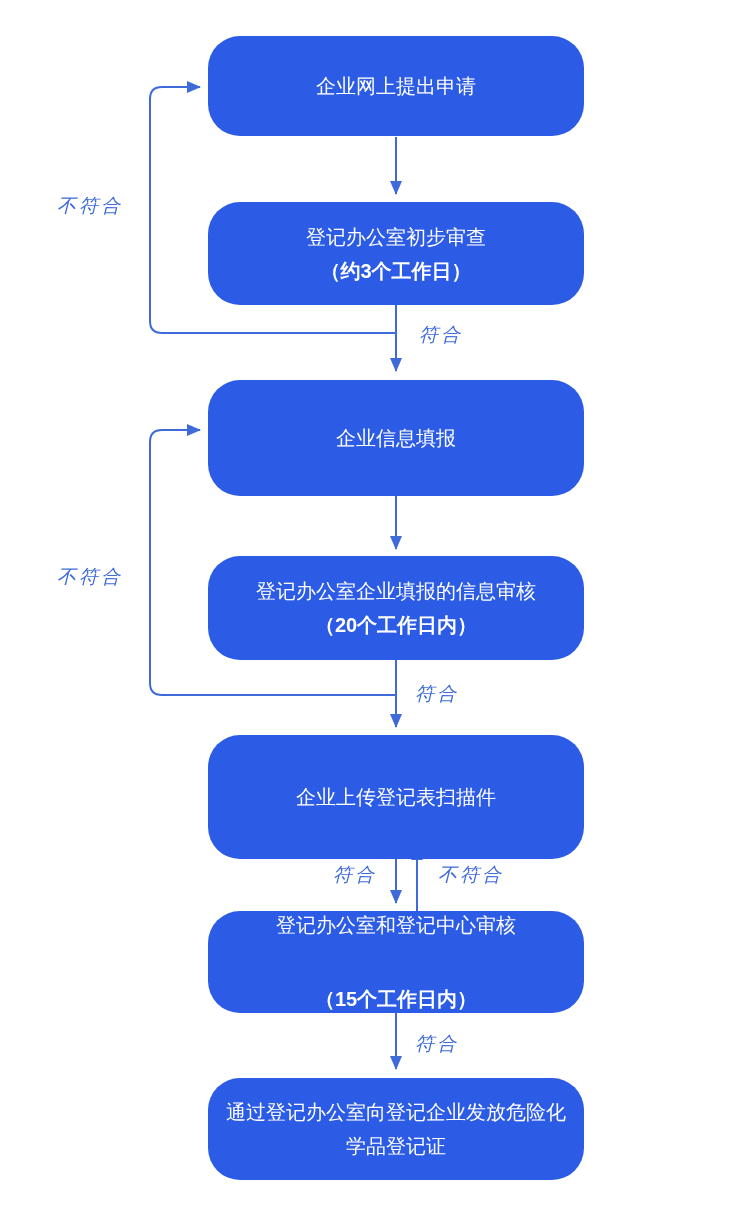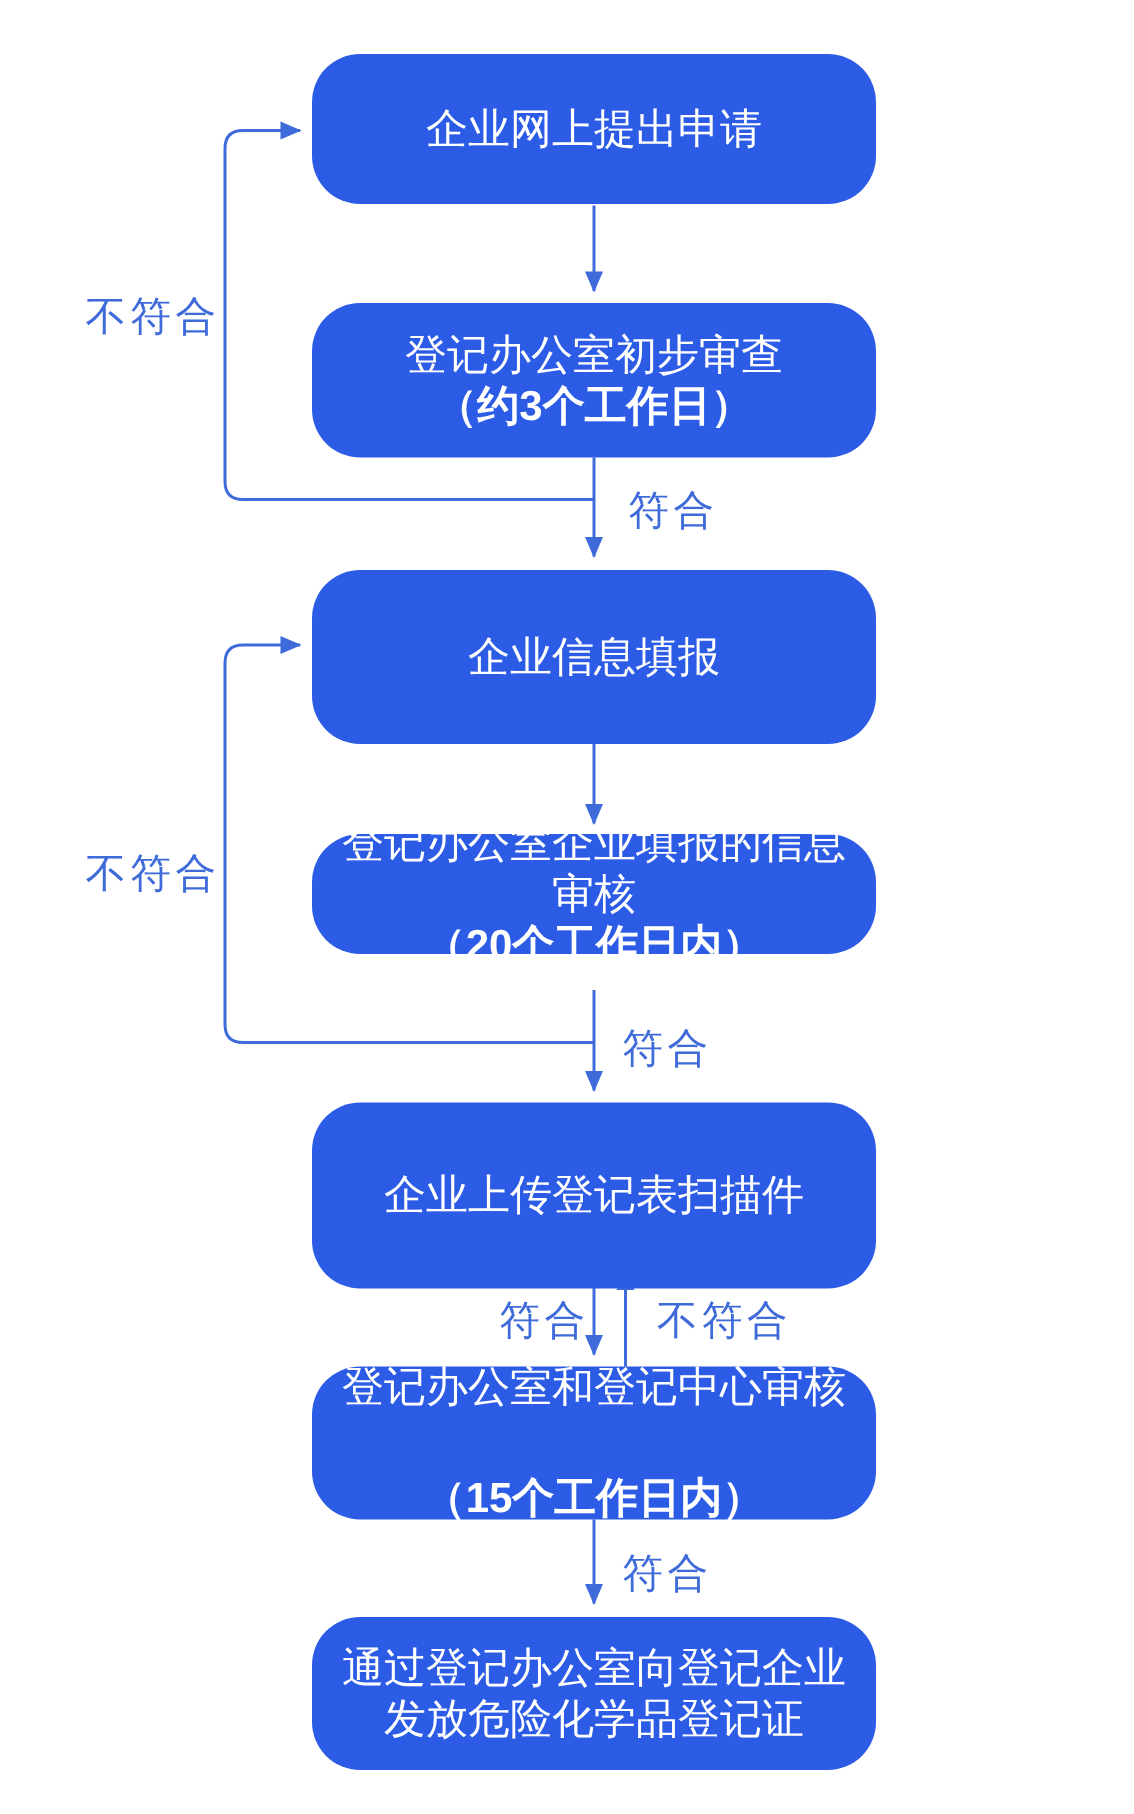--- a/index.html
+++ b/index.html
@@ -18,26 +18,26 @@
   }
   svg.arrows{position:absolute;left:0;top:0;width:756px;height:1209px;pointer-events:none;}
   .arrow-path{stroke:var(--line-color);stroke-width:2;fill:none;}
   .ah-fill{fill:var(--line-color);}
   .flow-box{
     position:absolute;left:208px;width:376px;
     box-sizing:border-box;padding:0 16px;
     background:var(--box-fill);color:var(--box-text);
     border-radius:32px;
     display:flex;flex-direction:column;align-items:center;justify-content:center;
-    text-align:center;font-size:28px;line-height:34px;
+    text-align:center;font-size:20px;line-height:34px;
   }
   .flow-box .l2{font-weight:bold;}
   .edge-label{
     position:absolute;color:var(--line-color);
-    font-size:27px;letter-spacing:3px;white-space:nowrap;
+    font-size:19px;letter-spacing:3px;white-space:nowrap;font-style:italic;
   }
 </style>
 </head>
 <body>
 
 <div class="canvas">
 
   <svg class="arrows" viewBox="0 0 756 1209">
     <defs>
       <marker id="ah" markerUnits="userSpaceOnUse" markerWidth="16" markerHeight="14" refX="14" refY="7" orient="auto">
@@ -61,21 +61,21 @@
 
   <div class="flow-box" style="top:202px;height:103px;">
     <span>登记办公室初步审查</span>
     <span class="l2">（约3个工作日）</span>
   </div>
 
   <div class="flow-box" style="top:380px;height:116px;">
     <span>企业信息填报</span>
   </div>
 
-  <div class="flow-box" style="top:556px;height:80px;">
+  <div class="flow-box" style="top:556px;height:104px;">
     <span>登记办公室企业填报的信息审核</span>
     <span class="l2">（20个工作日内）</span>
   </div>
 
   <div class="flow-box" style="top:735px;height:124px;">
     <span>企业上传登记表扫描件</span>
   </div>
 
   <div class="flow-box" style="top:911px;height:102px;gap:40px;">
     <span>登记办公室和登记中心审核</span>

